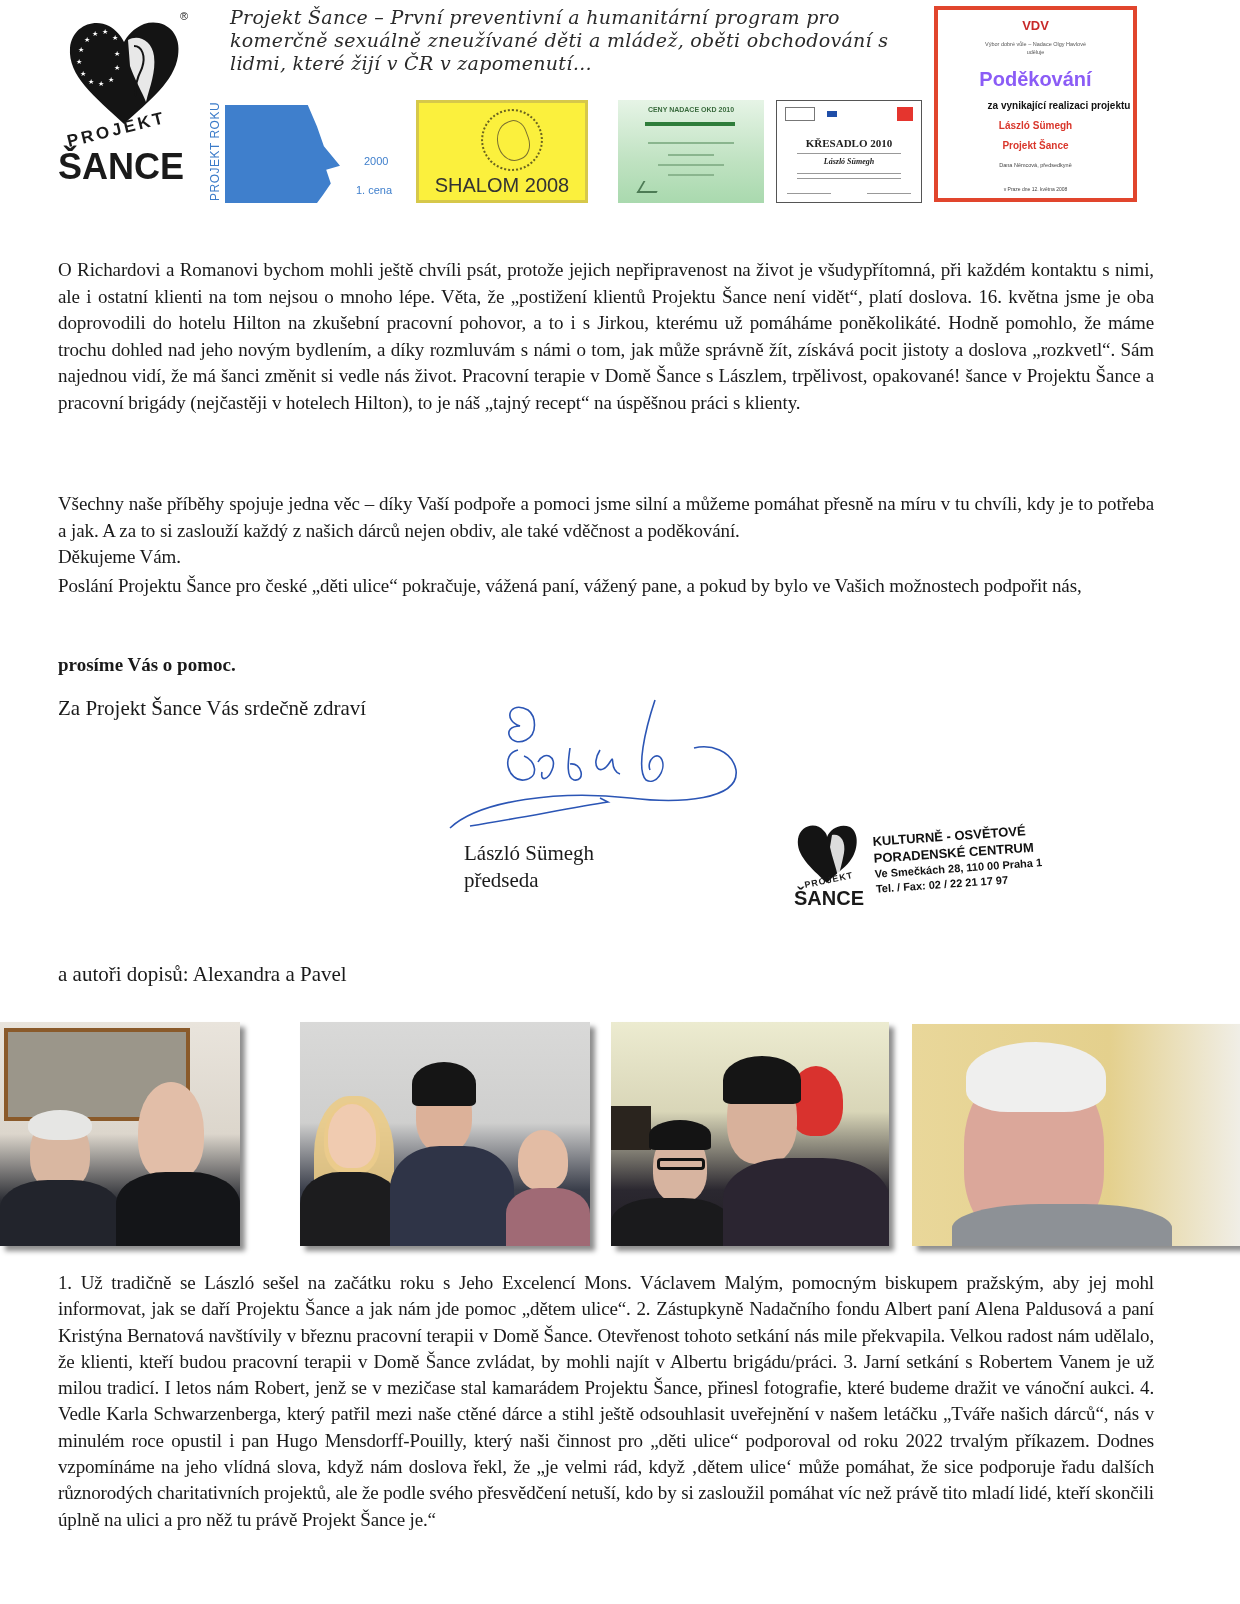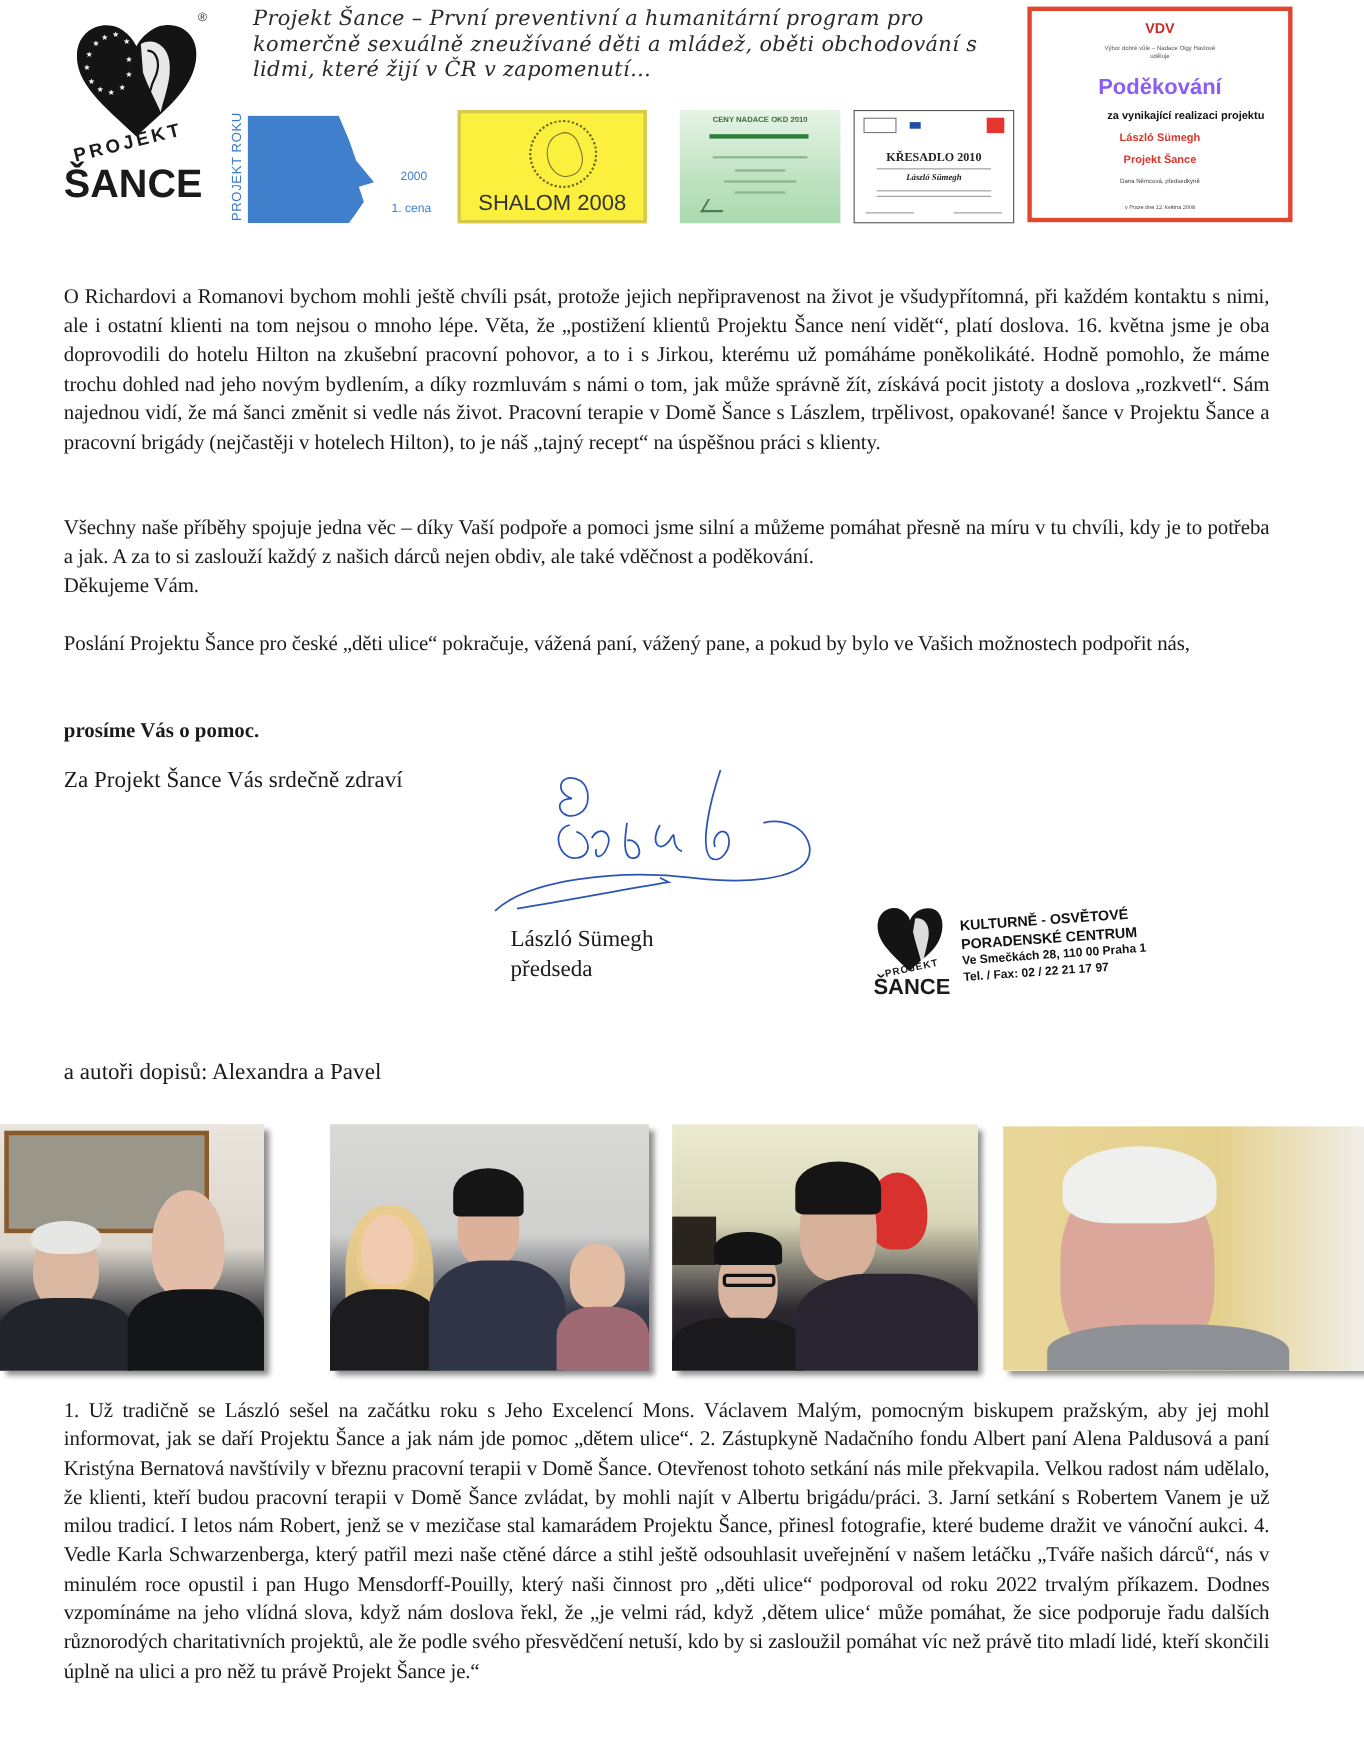--- a/index.html
+++ b/index.html
@@ -34,32 +34,32 @@
   .okd .tri { position: absolute; left: 22px; bottom: 10px; width: 18px; height: 10px; border-bottom: 2px solid #4d7b55; border-left: 2px solid #4d7b55; transform: skewX(-30deg); }
 
   .kresadlo { left: 776px; width: 146px; background: #fff; border: 1.5px solid #555; }
   .kresadlo .t { position: absolute; left: 0; right: 0; top: 36px; text-align: center; font-family: "Liberation Serif", serif; font-size: 11px; font-weight: bold; color: #222; }
   .kresadlo .n { position: absolute; left: 0; right: 0; top: 56px; text-align: center; font-family: "Liberation Serif", serif; font-size: 8px; font-style: italic; font-weight: bold; color: #222; }
   .kresadlo .red { position: absolute; right: 8px; top: 6px; width: 16px; height: 14px; background: #e5352e; }
   .kresadlo .eu { position: absolute; left: 50px; top: 10px; width: 10px; height: 6px; background: #1f4ea8; }
   .kresadlo .logo-s { position: absolute; left: 8px; top: 6px; width: 28px; height: 12px; border: 1px solid #777; }
   .kresadlo .sm { position: absolute; left: 20px; right: 20px; height: 1px; background: #999; }
 
-  .podek { left: 934px; top: 6px; width: 241px; height: 196px; background: #fff; border: 4px solid #e1452d; box-sizing: border-box; }
+  .podek { left: 934px; top: 6px; width: 203px; height: 196px; background: #fff; border: 4px solid #e1452d; box-sizing: border-box; }
   .podek .vdv { position: absolute; left: 0; right: 0; top: 8px; text-align: center; font-family: "Liberation Sans", sans-serif; font-size: 13px; font-weight: bold; color: #c82a2a; }
   .podek .sub { position: absolute; left: 0; right: 0; top: 30px; text-align: center; font-family: "Liberation Sans", sans-serif; font-size: 5.5px; color: #555; line-height: 8px; }
   .podek .big { position: absolute; left: 0; right: 0; top: 58px; text-align: center; font-family: "Liberation Sans", sans-serif; font-size: 20px; font-weight: bold; color: #8b5cf6; }
   .podek .zav { position: absolute; left: 0; right: 0; top: 90px; text-align: center; font-family: "Liberation Sans", sans-serif; font-size: 10px; font-weight: bold; color: #111; padding-left: 47px; }
   .podek .nm { position: absolute; left: 0; right: 0; top: 110px; text-align: center; font-family: "Liberation Sans", sans-serif; font-size: 10px; font-weight: bold; color: #d9362b; }
   .podek .pj { position: absolute; left: 0; right: 0; top: 130px; text-align: center; font-family: "Liberation Sans", sans-serif; font-size: 10px; font-weight: bold; color: #d9362b; }
   .podek .sg { position: absolute; left: 0; right: 0; top: 152px; text-align: center; font-family: "Liberation Sans", sans-serif; font-size: 5.5px; color: #444; line-height: 7px; }
   .podek .dt { position: absolute; left: 0; right: 0; bottom: 6px; text-align: center; font-family: "Liberation Sans", sans-serif; font-size: 5px; color: #444; }
 
   
-  .para { left: 58px; width: 1096px; font-size: 19px; line-height: 26.5px; text-align: justify; text-align-last: left; letter-spacing: -0.1px; }
+  .para { left: 58px; width: 1096px; font-size: 19px; line-height: 26.5px; text-align: justify; text-align-last: left; letter-spacing: -0.1px; margin-top: 24px; }
   .p1 { top: 257px; }
   .p2 { top: 467px; }
   .p3 { top: 573px; }
   .bold { font-weight: normal; }
   .prosime { left: 58px; top: 654px; font-size: 19px; font-weight: bold; }
   .greeting { left: 58px; top: 696px; font-size: 21px; }
   .signame { left: 464px; top: 840px; font-size: 21px; line-height: 27px; }
   .authors { left: 58px; top: 962px; font-size: 21px; }
 
   .signature { left: 440px; top: 690px; width: 300px; height: 145px; }

